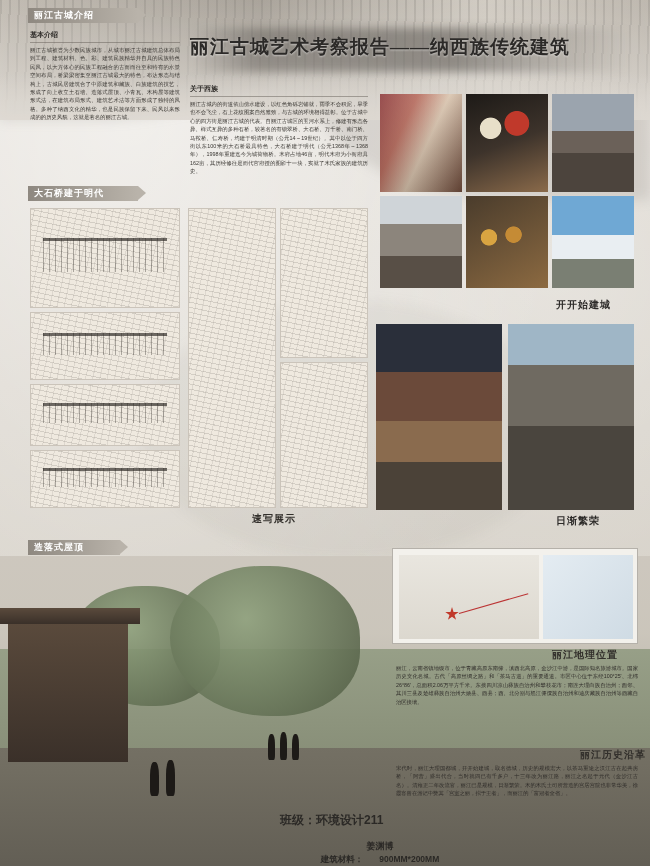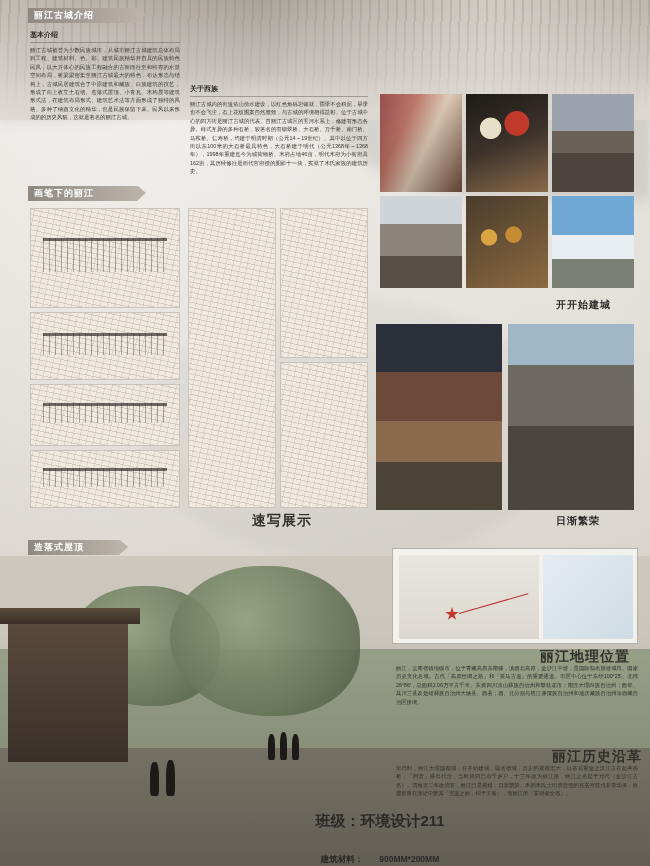--- a/index.html
+++ b/index.html
@@ -79,21 +79,21 @@
     font-family:"Liberation Sans", sans-serif;
   }
   .sub-head {
     position:absolute; font-size:7px; font-weight:bold; color:#2e2b28;
   }
   .cap {
     position:absolute; font-size:10px; font-weight:bold; color:#2c2a28;
     letter-spacing:1px;
   }
   .cap-sm {
-    position:absolute; font-size:14px; font-weight:bold; color:#33302c;
+    position:absolute; font-size:10px; font-weight:bold; color:#33302c;
     letter-spacing:1px;
   }
 
   
   .ph { position:absolute; overflow:hidden; }
 
   .ph-girl { background:
       linear-gradient(to bottom, rgba(255,255,255,.1), rgba(0,0,0,.15)),
       linear-gradient(115deg,#8d3b3c 0%, #b66a5c 30%, #d9c4ae 55%, #6e4a3a 100%);}
   .ph-lantern { background:
@@ -187,27 +187,31 @@
 
 <div class="poster">
 
   <div class="ink i1"></div>
   <div class="ink i2"></div>
   <div class="ink i3"></div>
   <div class="ink i4"></div>
 
   <div class="header-img"></div>
 
+  <div class="title-wrap">
+    <div class="title-bg"></div>
+    <div class="main-title">丽江古城艺术考察报告——纳西族传统建筑</div>
+  </div>
 
   <div class="sec-bar" style="left:28px; top:8px; width:110px;">丽江古城介绍</div>
   <div class="sub-head" style="left:30px; top:30px;">基本介绍</div>
   <div class="thinline" style="left:30px; top:42px; width:150px; height:1px;"></div>
   <div class="body-text" style="left:30px; top:46px; width:150px;">丽江古城被誉为少数民族城市，从城市丽江古城建筑总体布局到工程、建筑材料、色、彩、建筑民族精华并自具的民族特色民风，以大方体心的民族工程融合的古而而往至和特有的水景空间布局，桥梁梁密集至丽江古城最大的特色，布达形态与结构上，古城民居建筑合了中原建筑和藏族、白族建筑的技艺，形成了向上收立土石墙、造落式屋顶、小青瓦、木构屋等建筑形式法，在建筑布局形式、建筑艺术法等方面形成了独特的风格。多种了纳西文化的精华，也是民族保留下来、民风以来形成的的历史风貌，这就是著名的丽江古城。</div>
 
-  <div class="sec-bar" style="left:28px; top:186px; width:110px;">画笔下的丽江</div>
+  <div class="sec-bar" style="left:28px; top:186px; width:110px;">大石桥建于明代</div>
 
   <div class="sk roofy" style="left:30px; top:208px; width:150px; height:100px;"></div>
   <div class="sk roofy" style="left:30px; top:312px; width:150px; height:68px;"></div>
   <div class="sk roofy" style="left:30px; top:384px; width:150px; height:62px;"></div>
   <div class="sk roofy" style="left:30px; top:450px; width:150px; height:58px;"></div>
 
   <div class="sk" style="left:188px; top:208px; width:88px; height:300px;"></div>
   <div class="sk" style="left:280px; top:208px; width:88px; height:150px;"></div>
   <div class="sk" style="left:280px; top:362px; width:88px; height:146px;"></div>
 
@@ -244,27 +248,28 @@
     <div class="person" style="left:150px; top:206px; width:9px; height:34px;"></div>
     <div class="person" style="left:166px; top:204px; width:9px; height:36px;"></div>
   </div>
 
   <div class="map-panel" style="left:392px; top:548px; width:246px; height:96px;">
     <div class="map-left" style="left:6px; top:6px; width:140px; height:84px;"></div>
     <div class="map-right" style="left:150px; top:6px; width:90px; height:84px;"></div>
     <div class="map-marker" style="left:52px; top:58px;"></div>
     <div class="map-line" style="left:66px; top:64px; width:72px; transform:rotate(-16deg);"></div>
   </div>
-  <div class="cap-sm" style="left:540px; top:648px;">丽江地理位置</div>
+  <div class="cap-sm" style="left:552px; top:648px;">丽江地理位置</div>
 
   <div class="info-box" style="left:396px; top:664px; width:242px;">丽江，云南省镇地级市，位于青藏高原东南缘，滇西北高原，金沙江中游，是国际知名旅游城市。国家历史文化名城。古代「高原丝绸之路」和「茶马古道」的重要通道。市区中心位于东经100°25'、北纬26°86'，总面积2.06万平方千米。东接四川凉山彝族自治州和攀枝花市；南连大理白族自治州；西邻、其川三县及楚雄彝族自治州大姚县、西县；西、北分别与怒江傈僳族自治州和迪庆藏族自治州等西藏自治区接壤。</div>
-  <div class="cap-sm" style="left:552px; top:748px;">丽江历史沿革</div>
+  <div class="cap-sm" style="left:580px; top:748px;">丽江历史沿革</div>
   <div class="info-box" style="left:396px; top:764px; width:242px;">宋代时，丽江大理国都城，开开始建城，取名德城，历史的规模宏大，以茶马重途之汉江古在起共房桥，「阿营」盛出代合，当时就四已有千多户，十三年改为丽江路，丽江之名起于元代（金沙江古名）。清雍正二年改流官，丽江已是规模，日渐繁荣。木的木氏土司所营造的宫居宫院也非常华美，徐霞客曾在游记中赞其「宫室之丽，拟于王者」，而丽江的「富冠者全省」。</div>
 
   <div class="meta" style="right:12px; top:0; width:0; height:0;"></div>
-  <div style="position:absolute; left:280px; top:812px; width:200px; text-align:center; font-size:15px; font-weight:bold; color:#2b2926;">
+  <div style="position:absolute; left:280px; top:812px; width:200px; font-size:12px; font-weight:bold; color:#2b2926;">
     <span>班级：</span><span>环境设计211</span>
   </div>
+  <div style="position:absolute; left:280px; top:840px; width:200px; text-align:center; font-size:9px; font-weight:bold; color:#2b2926;">姜渊博</div>
   <div style="position:absolute; left:240px; top:854px; width:280px; text-align:center; font-size:8.5px; font-weight:bold; color:#2b2926;">
     <span>建筑材料：</span><span style="margin-left:16px">900MM*200MM</span>
   </div>
 
 </div>
 
 </body></html>

